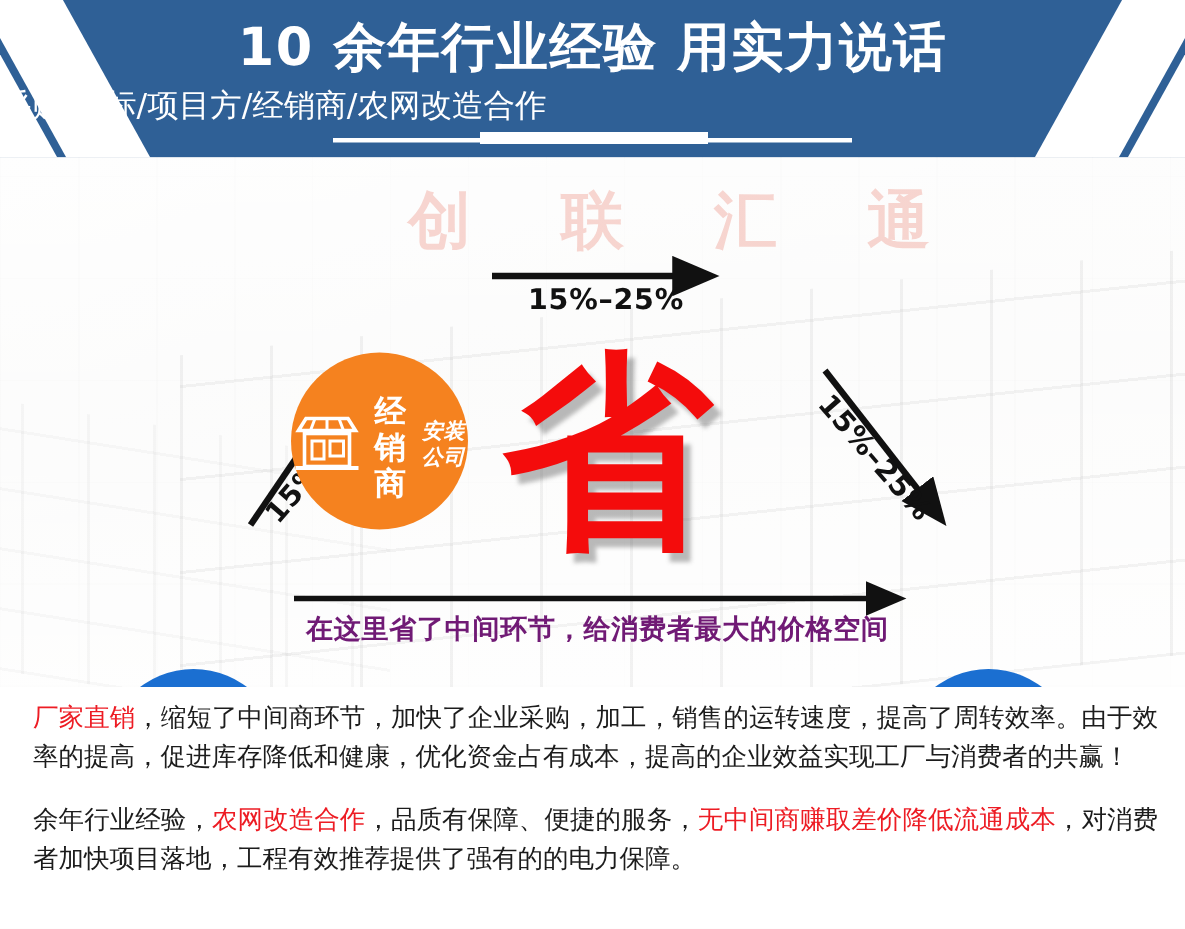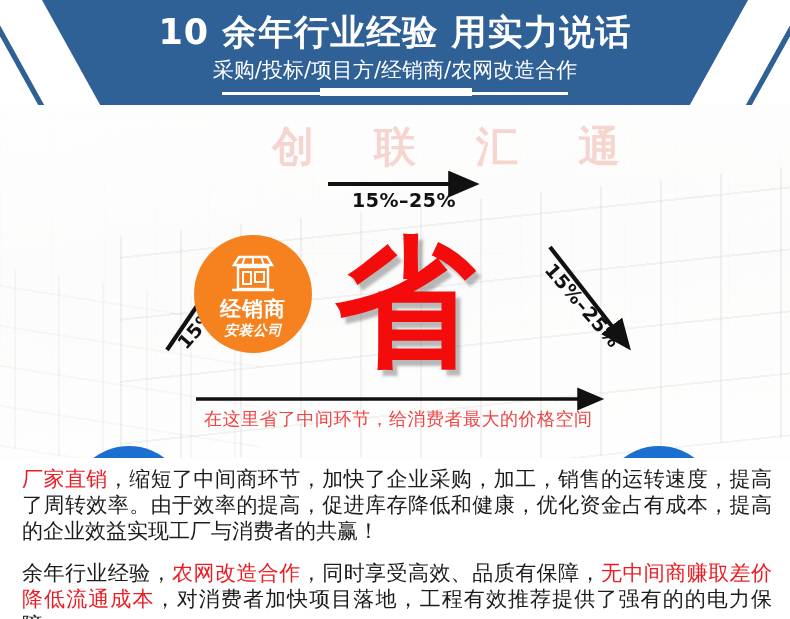--- a/index.html
+++ b/index.html
@@ -49,21 +49,20 @@
     font-size: 35px;
     font-weight: bold;
     letter-spacing: 1px;
     line-height: 42px;
     white-space: nowrap;
   }
   .header-sub {
     position: absolute;
     left: 0; top: 57px;
     width: 790px;
-    text-align: center;
     color: #ffffff;
     font-size: 21px;
     line-height: 26px;
     letter-spacing: 0px;
     white-space: nowrap;
   }
   .header-rule {
     position: absolute;
     left: 222px;
     top: 92px;
@@ -150,21 +149,21 @@
   }
 
   
   .node {
     position: absolute;
     border-radius: 50%;
     color: #ffffff;
     text-align: center;
     box-sizing: border-box;
     display: flex;
-    flex-direction: column;
+    flex-direction: row;
     align-items: center;
     justify-content: center;
   }
   .node.orange { background: #f5821f; }
   .node.blue   { background: #1b6fd1; }
   .node .ico { display: block; line-height: 0; }
   .node .n-title {
     font-size: 21px;
     font-weight: bold;
     letter-spacing: 1px;
@@ -193,37 +192,38 @@
     font-weight: bold;
     color: #111111;
     white-space: nowrap;
     letter-spacing: 0.5px;
   }
   .alabel.diag-up   { transform: rotate(-49deg); transform-origin: left center; }
   .alabel.diag-down { transform: rotate(49deg);  transform-origin: left center; }
   .bottom-label {
     position: absolute;
     font-size: 18px;
-    color: #ef4444;
+    color: #701a75;
     white-space: nowrap;
     letter-spacing: 0.5px;
+    font-weight: bold;
   }
 
   
   .footer {
     position: absolute;
     left: 0; top: 458px;
     width: 790px;
     height: 161px;
     background: #ffffff;
     box-sizing: border-box;
     padding: 8px 18px 0 22px;
   }
   .para {
-    font-size: 21px;
+    font-size: 17px;
     line-height: 26px;
     color: #1c1c1c;
     letter-spacing: 0px;
     margin: 0 0 16px 0;
     text-align: justify;
   }
   .hl { color: #ed1c24; }
 </style>
 </head>
 <body>
@@ -307,17 +307,17 @@
       
       
     </div>
   </div>
 
   <div class="footer">
     <p class="para">
       <span class="hl">厂家直销</span><span>，缩短了中间商环节，加快了企业采购，加工，销售的运转速度，提高了周转效率。由于效率的提高，促进库存降低和健康，优化资金占有成本，提高的企业效益实现工厂与消费者的共赢！</span>
     </p>
     <p class="para">
-      <span>余年行业经验，</span><span class="hl">农网改造合作</span><span>，同时享受高效、品质有保障，</span><span class="hl">无中间商赚取差价降低流通成本</span><span>，对消费者加快项目落地，工程有效推荐提供了强有的的电力保障。</span>
+      <span>余年行业经验，</span><span class="hl">农网改造合作</span><span>，品质有保障、便捷的服务，</span><span class="hl">无中间商赚取差价降低流通成本</span><span>，对消费者加快项目落地，工程有效推荐提供了强有的的电力保障。</span>
     </p>
   </div>
 
 </div>
 
 </body></html>

